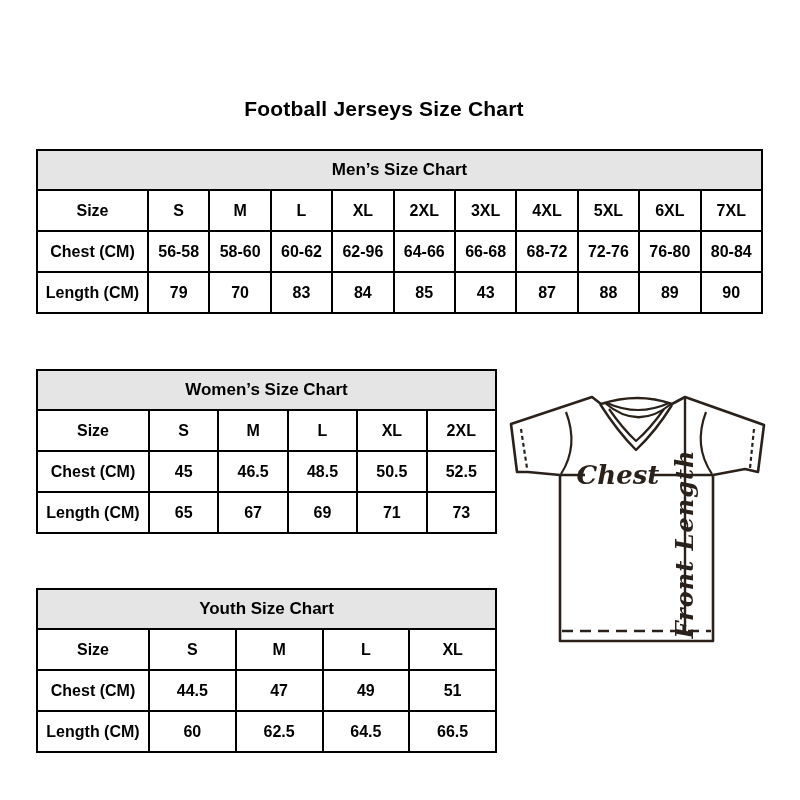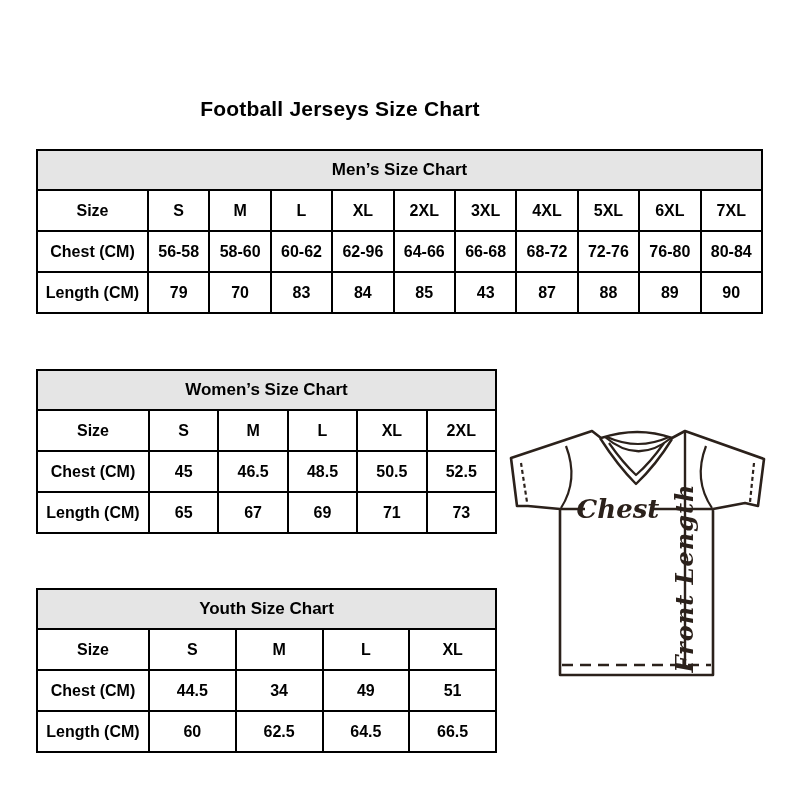--- a/index.html
+++ b/index.html
@@ -18,20 +18,21 @@
   }
   .page-title {
     position: absolute;
     left: 0;
     top: 97px;
     width: 680px;
     text-align: center;
     font-size: 21px;
     font-weight: bold;
     letter-spacing: 0.2px;
+    padding-left: 44px;
   }
   table.size-table {
     position: absolute;
     border-collapse: collapse;
     table-layout: fixed;
     background: #ffffff;
   }
   table.size-table td {
     border: 2px solid #000000;
     text-align: center;
@@ -47,21 +48,21 @@
     background: #e5e5e5;
     font-size: 17px;
     height: 38px;
   }
   #mens-table   { left: 36px; top: 149px; width: 727px; }
   #womens-table { left: 36px; top: 369px; width: 461px; }
   #youth-table  { left: 36px; top: 547px; width: 461px; margin-top: 41px; }
   .jersey-wrap {
     position: absolute;
     left: 500px;
-    top: 418px;
+    top: 384px;
     width: 275px;
     height: 265px;
   }
   .jersey-wrap svg { display: block; }
 </style>
 </head>
 <body>
 
 <div class="page">
 
@@ -182,21 +183,21 @@
       <tr>
         <td>Size</td>
         <td>S</td>
         <td>M</td>
         <td>L</td>
         <td>XL</td>
       </tr>
       <tr>
         <td>Chest (CM)</td>
         <td>44.5</td>
-        <td>34</td>
+        <td>47</td>
         <td>49</td>
         <td>51</td>
       </tr>
       <tr>
         <td>Length (CM)</td>
         <td>60</td>
         <td>62.5</td>
         <td>64.5</td>
         <td>66.5</td>
       </tr>

